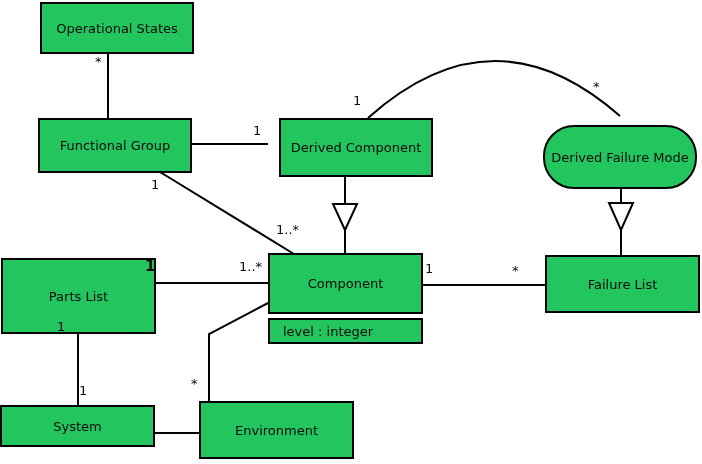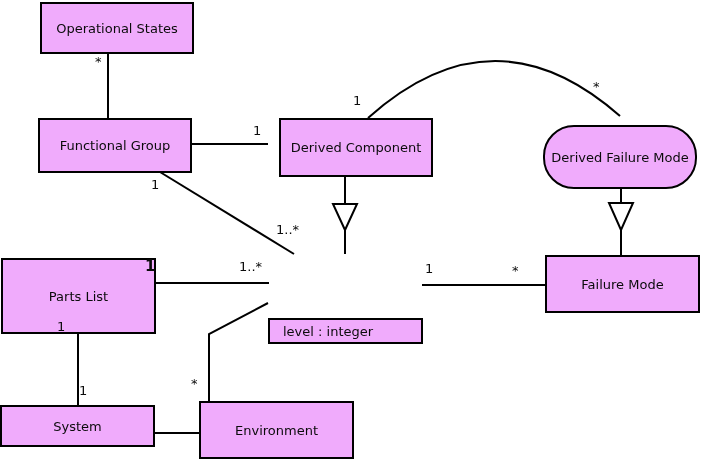--- a/index.html
+++ b/index.html
@@ -14,21 +14,21 @@
   }
   #edges {
     position: absolute;
     left: 0; top: 0;
     width: 702px; height: 464px;
   }
   .box {
     position: absolute;
     box-sizing: border-box;
     border: 2px solid #000;
-    background: #f0abfc;
+    background: #22c55e;
     display: flex;
     align-items: center;
     justify-content: center;
     font-size: 13px;
     white-space: nowrap;
   }
   #b-opstates   { left: 40px;  top: 2px;   width: 154px; height: 52px; }
   #b-fg         { left: 38px;  top: 118px; width: 154px; height: 55px; }
   #b-dc         { left: 267px; top: 118px; width: 154px; height: 59px; margin-left: 12px; }
   #b-dfm        { left: 543px; top: 125px; width: 154px; height: 64px; border-radius: 31px; }
@@ -96,26 +96,29 @@
   </div>
 
   <div class="box" id="b-dfm">
     <span>Derived Failure Mode</span>
   </div>
 
   <div class="box" id="b-pl">
     <span>Parts List</span>
   </div>
 
+  <div class="box" id="b-comp-main">
+    <span>Component</span>
+  </div>
   <div class="box" id="b-comp-attr">
     <span>level : integer</span>
   </div>
 
   <div class="box" id="b-fm">
-    <span>Failure Mode</span>
+    <span>Failure List</span>
   </div>
 
   <div class="box" id="b-sys">
     <span>System</span>
   </div>
 
   <div class="box" id="b-env">
     <span>Environment</span>
   </div>
 

